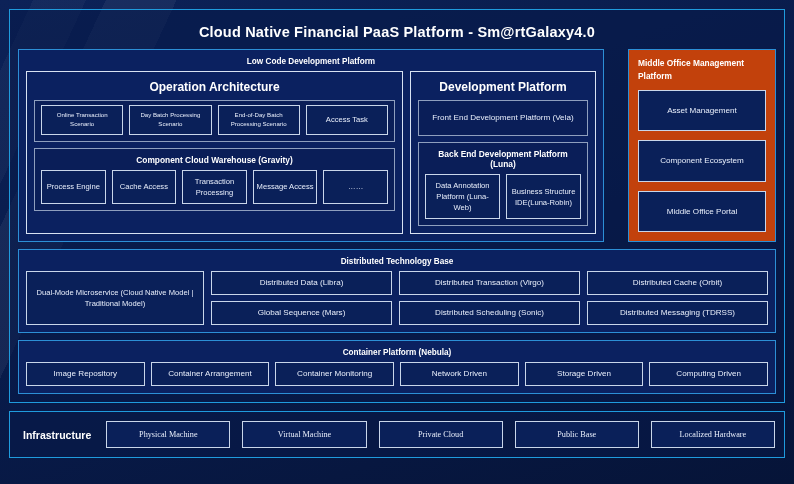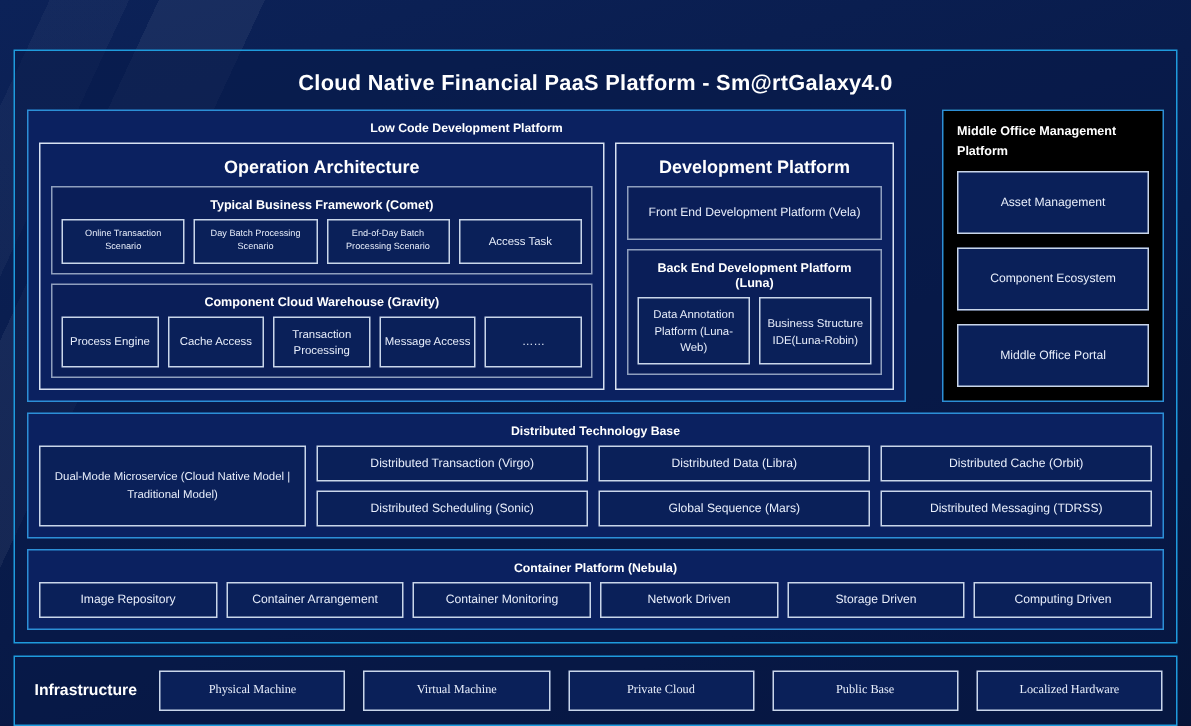--- a/index.html
+++ b/index.html
@@ -25,21 +25,20 @@
       linear-gradient(160deg, #0c2258 0%, #081a48 55%, #061438 100%);
     pointer-events: none;
   }
   #page { position: absolute; inset: 0; padding: 9px 9px 0 9px; }
 
   
   .outer-frame {
     border: 1.5px solid #1f9bdd;
     background: rgba(8,26,72,0.55);
     padding: 7px 8px 8px 8px;
-    margin-top: 24px;
   }
   .title-bar {
     text-align: center;
     color: #ffffff;
     font-size: 14.5px;
     font-weight: bold;
     letter-spacing: .2px;
     padding: 7px 0 9px 0;
   }
   .band {
@@ -106,21 +105,21 @@
     padding: 5px 7px 7px 7px;
   }
   .lowcode-body { display: flex; gap: 7px; align-items: stretch; justify-content: flex-end; }
   .op-arch { flex: 0 0 377px; }
   .dev-plat { flex: 1 1 auto; display: flex; flex-direction: column; }
   .dev-plat .group { display: flex; flex-direction: column; justify-content: center; }
 
   .midoffice {
     flex: 0 0 148px;
     border: 1.4px solid #2c8fd6;
-    background: #000000;
+    background: #c2410c;
     padding: 7px 9px 9px 9px;
     display: flex; flex-direction: column;
   }
   .midoffice-title {
     color: #ffffff; font-size: 8.4px; font-weight: bold;
     line-height: 1.5; margin-bottom: 8px;
   }
   .midoffice .chip { margin-bottom: 9px; min-height: 26px; }
   .midoffice .chip:last-child { margin-bottom: 0; }
 
@@ -159,21 +158,20 @@
 
       <div class="lowcode">
         <div class="band-title">Low Code Development Platform</div>
 
         <div class="lowcode-body">
 
           <div class="sub-frame op-arch">
             <div class="sub-title">Operation Architecture</div>
 
             <div class="group">
-              <div class="group-title">Typical Business Framework (Comet)</div>
               <div class="chip-row">
                 <div class="chip">Online Transaction Scenario</div>
                 <div class="chip">Day Batch Processing Scenario</div>
                 <div class="chip">End-of-Day Batch Processing Scenario</div>
                 <div class="chip sm">Access Task</div>
               </div>
             </div>
 
             <div class="group">
               <div class="group-title">Component Cloud Warehouse (Gravity)</div>
@@ -215,26 +213,26 @@
 
     </div>
 
     <div class="band">
       <div class="band-title">Distributed Technology Base</div>
       <div class="dtb-body">
         <div class="dtb-col-wide">
           <div class="chip sm">Dual-Mode Microservice (Cloud Native Model | Traditional Model)</div>
         </div>
         <div class="dtb-col">
+          <div class="chip md">Distributed Data (Libra)</div>
+          <div class="chip md">Global Sequence (Mars)</div>
+        </div>
+        <div class="dtb-col">
           <div class="chip md">Distributed Transaction (Virgo)</div>
           <div class="chip md">Distributed Scheduling (Sonic)</div>
-        </div>
-        <div class="dtb-col">
-          <div class="chip md">Distributed Data (Libra)</div>
-          <div class="chip md">Global Sequence (Mars)</div>
         </div>
         <div class="dtb-col">
           <div class="chip md">Distributed Cache (Orbit)</div>
           <div class="chip md">Distributed Messaging (TDRSS)</div>
         </div>
       </div>
     </div>
 
     <div class="band">
       <div class="band-title">Container Platform (Nebula)</div>

